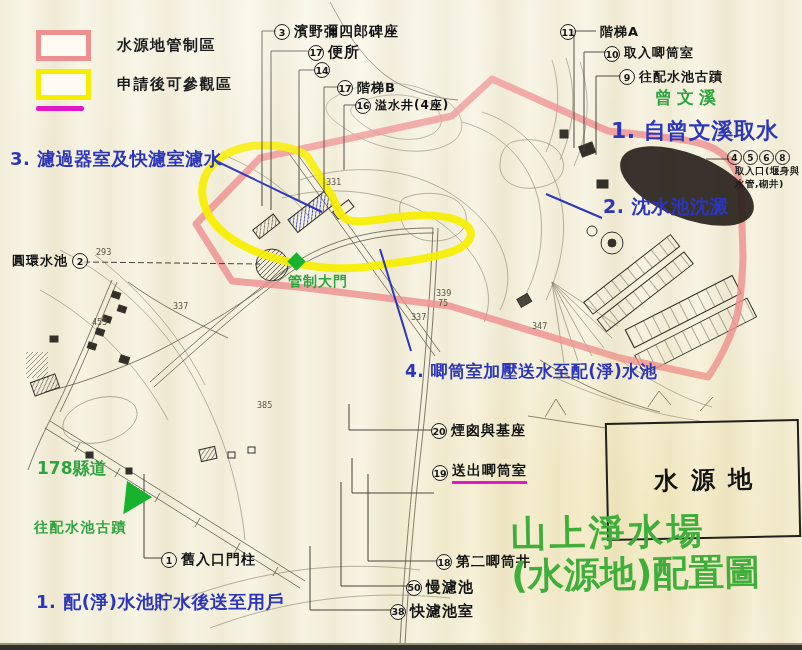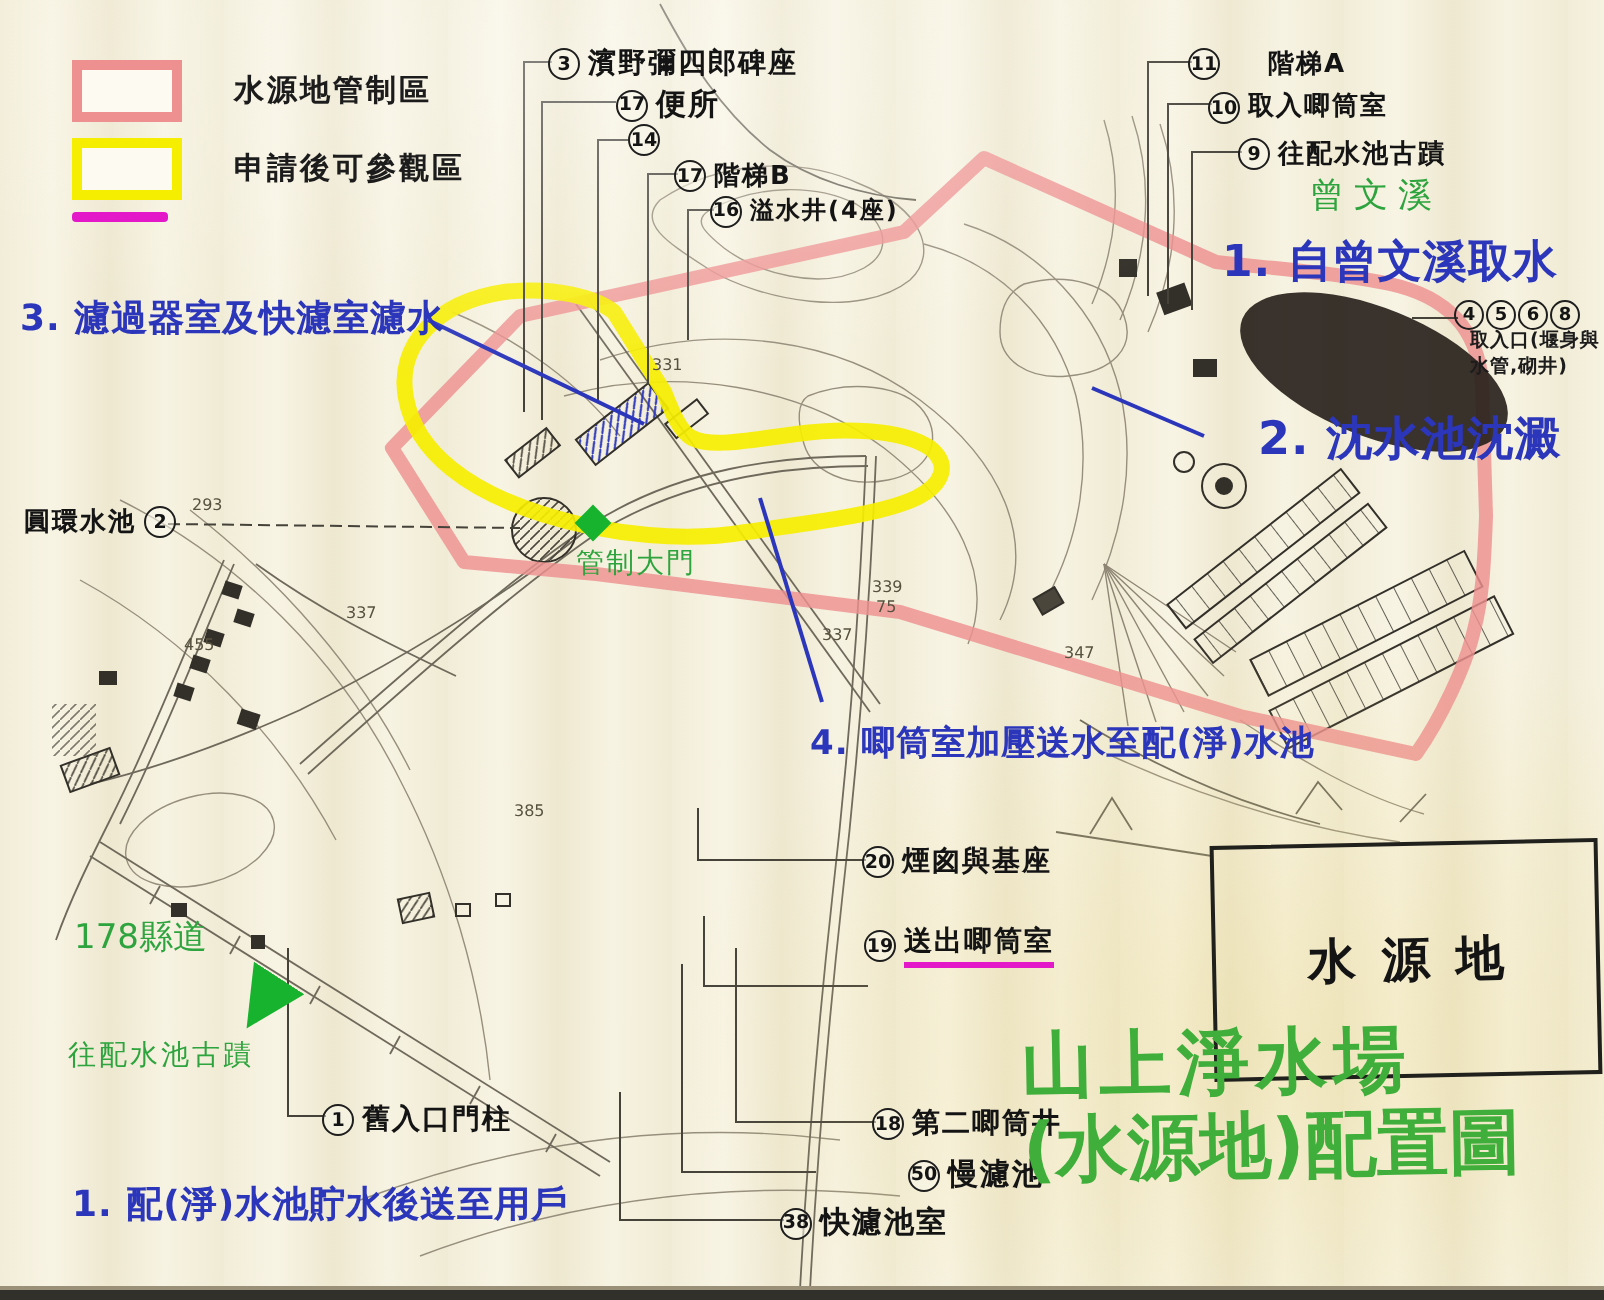--- a/index.html
+++ b/index.html
@@ -31,21 +31,21 @@
   .callout{position:absolute;display:flex;align-items:center;gap:4px;white-space:nowrap;color:#141414;}
   .callout .num{flex:0 0 auto;width:16px;height:16px;border:1.4px solid #1e1e1e;border-radius:50%;
     display:flex;align-items:center;justify-content:center;font-size:9.5px;font-weight:700;
     box-sizing:border-box;background:rgba(250,247,235,0.55);letter-spacing:0;}
   .callout .txt{font-weight:700;letter-spacing:1px;}
   .callout.underline .txt{border-bottom:3px solid var(--c-magenta);padding-bottom:1px;}
   .callout.reverse{flex-direction:row-reverse;}
   
   .step{position:absolute;color:var(--c-blue);font-weight:700;white-space:nowrap;letter-spacing:0.5px;}
   
-  .glabel{position:absolute;color:var(--c-green);font-weight:400;white-space:nowrap;}
+  .glabel{position:absolute;color:var(--c-green);font-weight:700;white-space:nowrap;}
   
   .mnum{position:absolute;font-size:8px;color:#57523f;}
   
   .intake{position:absolute;left:727px;top:150px;}
   .intake-nums{display:flex;gap:1px;}
   .intake .num{width:15px;height:15px;border:1.3px solid #1e1e1e;border-radius:50%;display:flex;
     align-items:center;justify-content:center;font-size:9px;font-weight:700;color:#141414;box-sizing:border-box;}
   .intake-note{font-size:9.5px;font-weight:700;color:#1c1c1c;margin-left:8px;line-height:12.5px;letter-spacing:0.5px;white-space:nowrap;}
   
   .title{position:absolute;left:511px;top:511px;color:var(--c-titlegreen);font-weight:800;transform:rotate(-1deg);}
@@ -253,21 +253,21 @@
         <span class="num">14</span>
       </div>
       <div class="callout" style="left: 337px; top: 79px; font-size: 13px;">
         <span class="num">17</span>
         <span class="txt">階梯B</span>
       </div>
       <div class="callout" style="left: 355px; top: 97px; font-size: 12px;">
         <span class="num">16</span>
         <span class="txt">溢水井(4座)</span>
       </div>
-      <div class="callout" style="left: 594px; top: 23px; font-size: 13px; gap: 24px;">
+      <div class="callout" style="left: 560px; top: 23px; font-size: 13px; gap: 24px;">
         <span class="num">11</span>
         <span class="txt">階梯A</span>
       </div>
       <div class="callout" style="left: 604px; top: 44px; font-size: 13px; align-items: flex-end;">
         <span class="num">10</span>
         <span class="txt">取入唧筒室</span>
       </div>
       <div class="callout" style="left: 619px; top: 68px; font-size: 13px;">
         <span class="num">9</span>
         <span class="txt">往配水池古蹟</span>
@@ -281,21 +281,21 @@
         <span class="txt">煙囪與基座</span>
       </div>
       <div class="callout underline" style="left: 432px; top: 462px; font-size: 14px; justify-content: center;">
         <span class="num">19</span>
         <span class="txt">送出唧筒室</span>
       </div>
       <div class="callout" style="left: 436px; top: 553px; font-size: 14px;">
         <span class="num">18</span>
         <span class="txt">第二唧筒井</span>
       </div>
-      <div class="callout" style="left: 406px; top: 578px; font-size: 15px; margin-left: 48px;">
+      <div class="callout" style="left: 406px; top: 578px; font-size: 15px;">
         <span class="num">50</span>
         <span class="txt">慢濾池</span>
       </div>
       <div class="callout" style="left: 390px; top: 602px; font-size: 15px;">
         <span class="num">38</span>
         <span class="txt">快濾池室</span>
       </div>
       <div class="callout" style="left: 161px; top: 551px; font-size: 14px;">
         <span class="num">1</span>
         <span class="txt">舊入口門柱</span>
@@ -309,21 +309,21 @@
       <span class="num">6</span>
       <span class="num">8</span>
     </div>
     <div class="intake-note">取入口(堰身與</div>
     <div class="intake-note">水管,砌井)</div>
   </div>
 
   <div class="layer">
 
   <div class="step" style="left: 611px; top: 116px; font-size: 22px;">1. 自曾文溪取水</div>
-      <div class="step" style="left: 603px; top: 204px; font-size: 23px; margin-left: 26px;">2. 沈水池沈澱</div>
+      <div class="step" style="left: 603px; top: 194px; font-size: 19px;">2. 沈水池沈澱</div>
       <div class="step" style="left: 10px; top: 147px; font-size: 18px;">3. 濾過器室及快濾室濾水</div>
       <div class="step" style="left: 405px; top: 360px; font-size: 17px;">4. 唧筒室加壓送水至配(淨)水池</div>
       <div class="step" style="left: 36px; top: 590px; font-size: 18px;">1. 配(淨)水池貯水後送至用戶</div>
     </div>
 
   <div class="layer">
 
   <div class="glabel" style="left: 655px; top: 86px; font-size: 17px; letter-spacing: 5px;">曾文溪</div>
       <div class="glabel" style="left: 288px; top: 273px; font-size: 14px; letter-spacing: 1px;">管制大門</div>
       <div class="glabel" style="left: 37px; top: 457px; font-size: 17px; letter-spacing: 0px;">178縣道</div>

